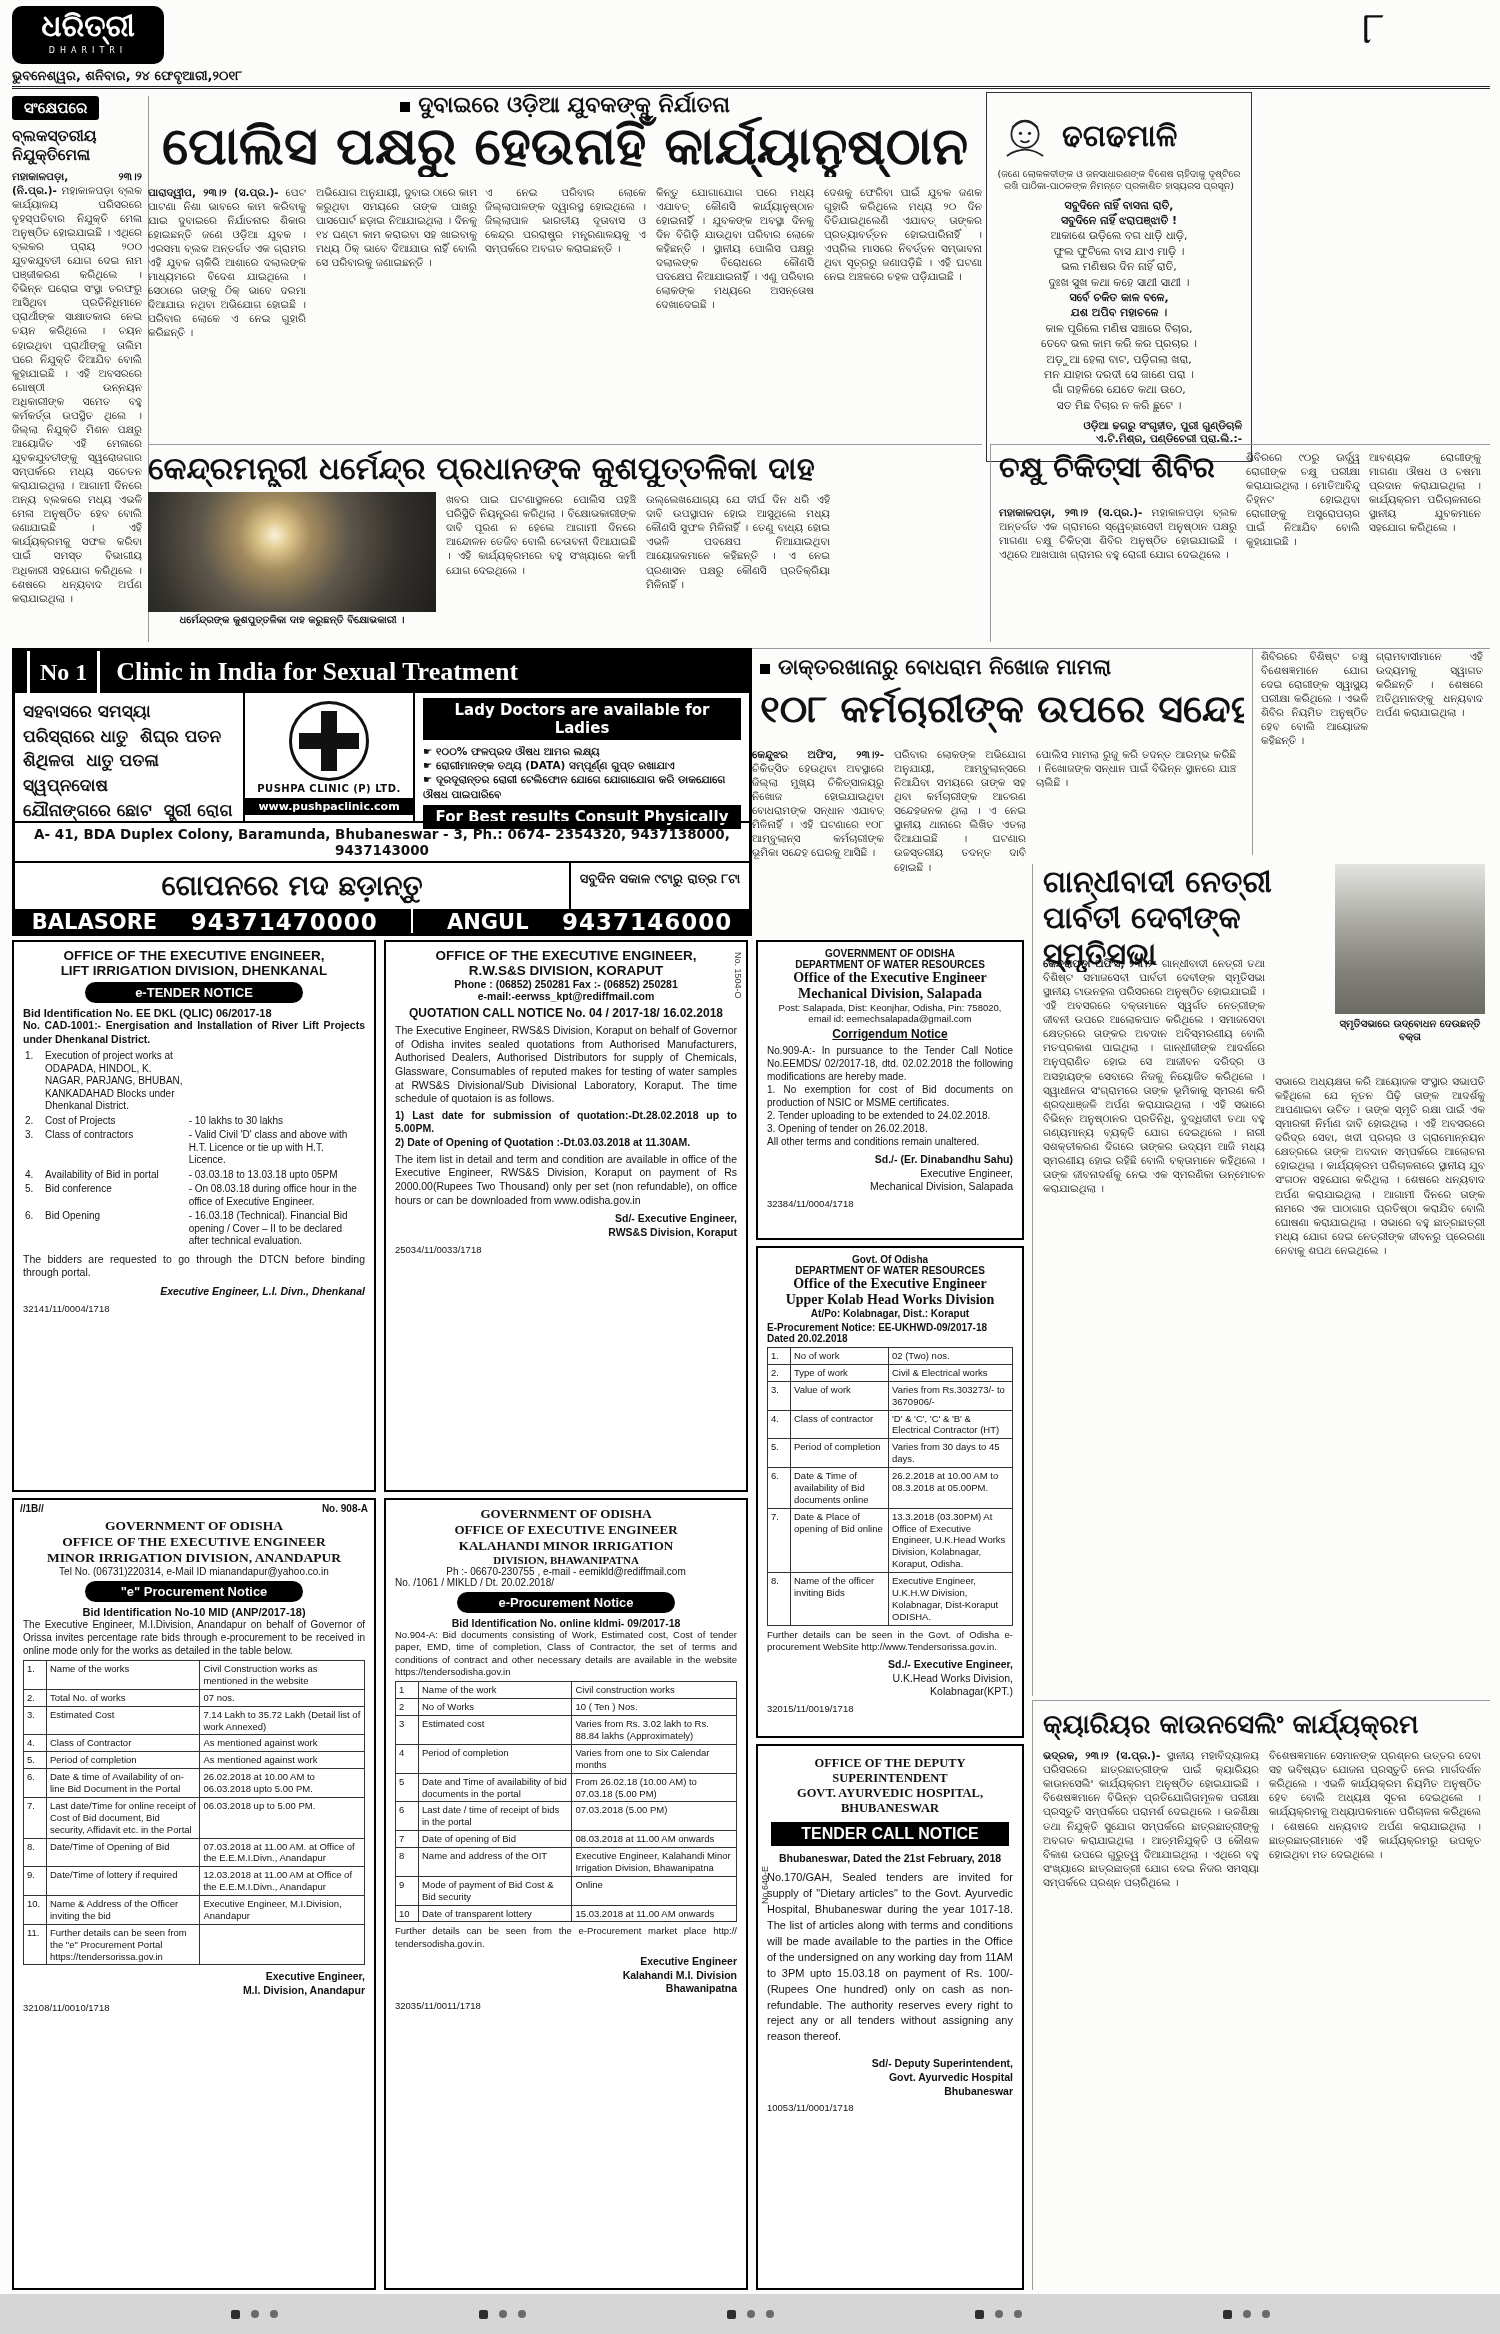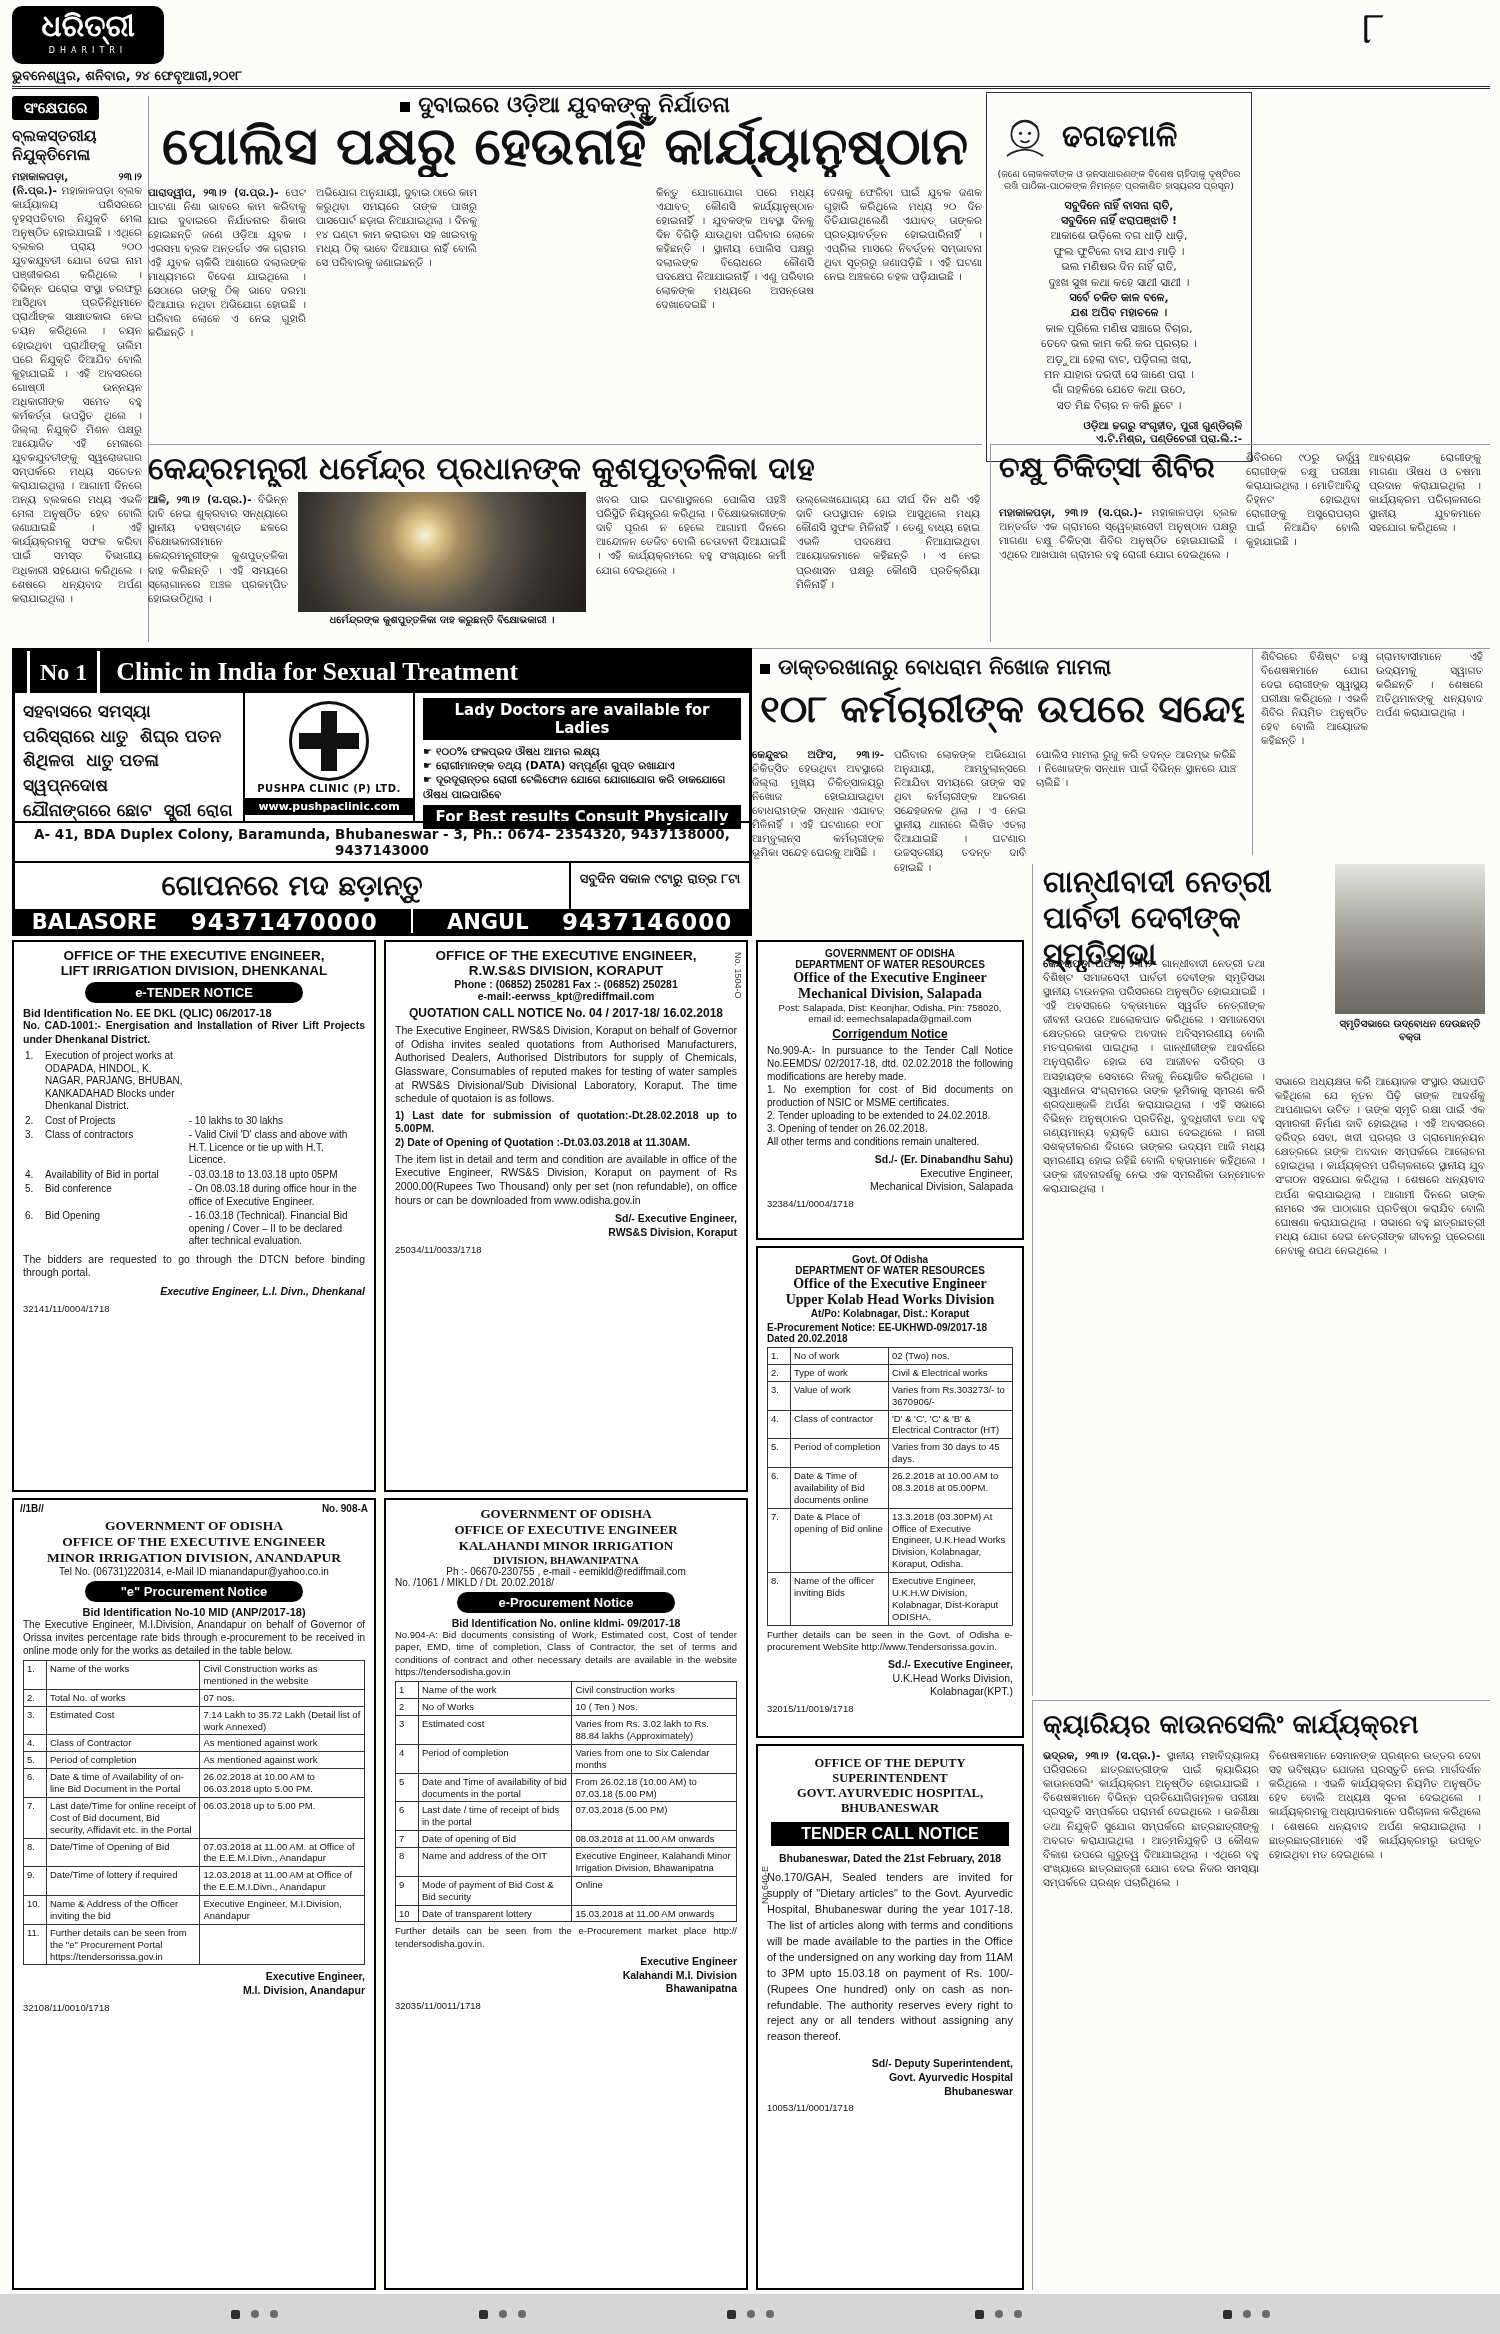--- a/index.html
+++ b/index.html
@@ -123,20 +123,21 @@
     </div>
     <div class="lead-h">ପୋଲିସ ପକ୍ଷରୁ ହେଉନାହିଁ କାର୍ଯ୍ୟାନୁଷ୍ଠାନ</div>
     <div class="cols" style="margin-top:8px;">
       <div class="jt small" style="width:158px;height:238px;">
         <b class="dl">ପାରାଦ୍ୱୀପ, ୨୩।୨ (ସ.ପ୍ର.)-</b>
         <span>ପେଟ ପାଟଣା ନିଶା ଭାବରେ କାମ କରିବାକୁ ଯାଇ ଦୁବାଇରେ ନିର୍ଯାତନାର ଶିକାର ହୋଇଛନ୍ତି ଜଣେ ଓଡ଼ିଆ ଯୁବକ । ଏରସମା ବ୍ଲକ ଅନ୍ତର୍ଗତ ଏକ ଗ୍ରାମର ଏହି ଯୁବକ ଚାକିରି ଆଶାରେ ଦଲାଲଙ୍କ ମାଧ୍ୟମରେ ବିଦେଶ ଯାଇଥିଲେ । ସେଠାରେ ତାଙ୍କୁ ଠିକ୍ ଭାବେ ଦରମା ଦିଆଯାଉ ନଥିବା ଅଭିଯୋଗ ହୋଇଛି । ପରିବାର ଲୋକେ ଏ ନେଇ ଗୁହାରି କରିଛନ୍ତି ।</span>
       </div>
       <div style="width:330px;">
         <div class="cols" style="gap:8px;">
           <div class="jt small" style="width:161px;height:138px;">ଅଭିଯୋଗ ଅନୁଯାୟୀ, ଦୁବାଇ ଠାରେ କାମ କରୁଥିବା ସମୟରେ ତାଙ୍କ ପାଖରୁ ପାସପୋର୍ଟ ଛଡ଼ାଇ ନିଆଯାଇଥିଲା । ଦିନକୁ ୧୪ ଘଣ୍ଟା କାମ କରାଇବା ସହ ଖାଇବାକୁ ମଧ୍ୟ ଠିକ୍ ଭାବେ ଦିଆଯାଉ ନାହିଁ ବୋଲି ସେ ପରିବାରକୁ ଜଣାଇଛନ୍ତି ।</div>
+          <div class="jt small" style="width:161px;height:138px;">ଏ ନେଇ ପରିବାର ଲୋକେ ଜିଲ୍ଲାପାଳଙ୍କ ଦ୍ୱାରସ୍ଥ ହୋଇଥିଲେ । ଜିଲ୍ଲାପାଳ ଭାରତୀୟ ଦୂତାବାସ ଓ କେନ୍ଦ୍ର ପରରାଷ୍ଟ୍ର ମନ୍ତ୍ରଣାଳୟକୁ ଏ ସମ୍ପର୍କରେ ଅବଗତ କରାଇଛନ୍ତି ।</div>
         </div>
       </div>
       <div class="jt small" style="width:158px;height:238px;">କିନ୍ତୁ ଯୋଗାଯୋଗ ପରେ ମଧ୍ୟ ଏଯାବତ୍ କୌଣସି କାର୍ଯ୍ୟାନୁଷ୍ଠାନ ହୋଇନାହିଁ । ଯୁବକଙ୍କ ଅବସ୍ଥା ଦିନକୁ ଦିନ ବିଗିଡ଼ି ଯାଉଥିବା ପରିବାର ଲୋକେ କହିଛନ୍ତି । ସ୍ଥାନୀୟ ପୋଲିସ ପକ୍ଷରୁ ଦଲାଲଙ୍କ ବିରୋଧରେ କୌଣସି ପଦକ୍ଷେପ ନିଆଯାଇନାହିଁ । ଏଣୁ ପରିବାର ଲୋକଙ୍କ ମଧ୍ୟରେ ଅସନ୍ତୋଷ ଦେଖାଦେଇଛି ।</div>
       <div class="jt small" style="width:158px;height:238px;">ଦେଶକୁ ଫେରିବା ପାଇଁ ଯୁବକ ଜଣକ ଗୁହାରି କରିଥିଲେ ମଧ୍ୟ ୨୦ ଦିନ ବିତିଯାଇଥିଲେଣି ଏଯାବତ୍ ତାଙ୍କର ପ୍ରତ୍ୟାବର୍ତ୍ତନ ହୋଇପାରିନାହିଁ । ଏପ୍ରିଲ ମାସରେ ନିବର୍ତ୍ତନ ସମ୍ଭାବନା ଥିବା ସୂତ୍ରରୁ ଜଣାପଡ଼ିଛି । ଏହି ଘଟଣା ନେଇ ଅଞ୍ଚଳରେ ଚହଳ ପଡ଼ିଯାଇଛି ।</div>
     </div>
   </div>
 
   <div class="abs satire" style="left:986px;top:92px;width:246px;height:340px;">
     <div style="display:flex;align-items:center;gap:8px;">
       <svg width="58" height="58" viewBox="0 0 64 64">
@@ -168,24 +169,20 @@
       </div>
     <div class="satire-sig">
       <div>ଓଡ଼ିଆ ଢଗରୁ ସଂଗୃହୀତ, ପୁରୀ ଗୁଣ୍ଡିଚାଳି</div>
       <div>ଏ.ଟି.ମିଶ୍ର, ପଣ୍ଡିଚେରୀ ପ୍ରା.ଲି.:-</div>
     </div>
   </div>
 
   <div class="abs" style="left:148px;top:444px;width:834px;height:198px;border-top:1px solid #999;padding-top:5px;">
     <div class="art-h" style="font-size:31px;white-space:nowrap;">କେନ୍ଦ୍ରମନ୍ତ୍ରୀ ଧର୍ମେନ୍ଦ୍ର ପ୍ରଧାନଙ୍କ କୁଶପୁତ୍ତଳିକା ଦାହ</div>
     <div class="cols" style="margin-top:5px;">
-      <div class="jt small" style="width:140px;height:150px;">
-        <b class="dl">ଆଳି, ୨୩।୨ (ସ.ପ୍ର.)-</b>
-        <span>ବିଭିନ୍ନ ଦାବି ନେଇ ଶୁକ୍ରବାର ସନ୍ଧ୍ୟାରେ ସ୍ଥାନୀୟ ବସଷ୍ଟାଣ୍ଡ ଛକରେ ବିକ୍ଷୋଭକାରୀମାନେ କେନ୍ଦ୍ରମନ୍ତ୍ରୀଙ୍କ କୁଶପୁତ୍ତଳିକା ଦାହ କରିଛନ୍ତି । ଏହି ସମୟରେ ସ୍ଲୋଗାନରେ ଅଞ୍ଚଳ ପ୍ରକମ୍ପିତ ହୋଇଉଠିଥିଲା ।</span>
-      </div>
       <div style="width:288px;">
         <div class="photo1" style="height:120px;"></div>
         <div class="cap">ଧର୍ମେନ୍ଦ୍ରଙ୍କ କୁଶପୁତ୍ତଳିକା ଦାହ କରୁଛନ୍ତି ବିକ୍ଷୋଭକାରୀ ।</div>
       </div>
       <div class="jt small" style="width:190px;height:150px;">ଖବର ପାଇ ଘଟଣାସ୍ଥଳରେ ପୋଲିସ ପହଞ୍ଚି ପରିସ୍ଥିତି ନିୟନ୍ତ୍ରଣ କରିଥିଲା । ବିକ୍ଷୋଭକାରୀଙ୍କ ଦାବି ପୂରଣ ନ ହେଲେ ଆଗାମୀ ଦିନରେ ଆନ୍ଦୋଳନ ତେଜିବ ବୋଲି ଚେତାବନୀ ଦିଆଯାଇଛି । ଏହି କାର୍ଯ୍ୟକ୍ରମରେ ବହୁ ସଂଖ୍ୟାରେ କର୍ମୀ ଯୋଗ ଦେଇଥିଲେ ।</div>
       <div class="jt small" style="width:184px;height:150px;">ଉଲ୍ଲେଖଯୋଗ୍ୟ ଯେ ଦୀର୍ଘ ଦିନ ଧରି ଏହି ଦାବି ଉପସ୍ଥାପନ ହୋଇ ଆସୁଥିଲେ ମଧ୍ୟ କୌଣସି ସୁଫଳ ମିଳିନାହିଁ । ତେଣୁ ବାଧ୍ୟ ହୋଇ ଏଭଳି ପଦକ୍ଷେପ ନିଆଯାଇଥିବା ଆୟୋଜକମାନେ କହିଛନ୍ତି । ଏ ନେଇ ପ୍ରଶାସନ ପକ୍ଷରୁ କୌଣସି ପ୍ରତିକ୍ରିୟା ମିଳିନାହିଁ ।</div>
     </div>
   </div>
 
   <div class="abs" style="left:990px;top:444px;width:500px;height:198px;border-top:1px solid #999;border-left:1px solid #999;padding:5px 0 0 8px;box-sizing:border-box;">

